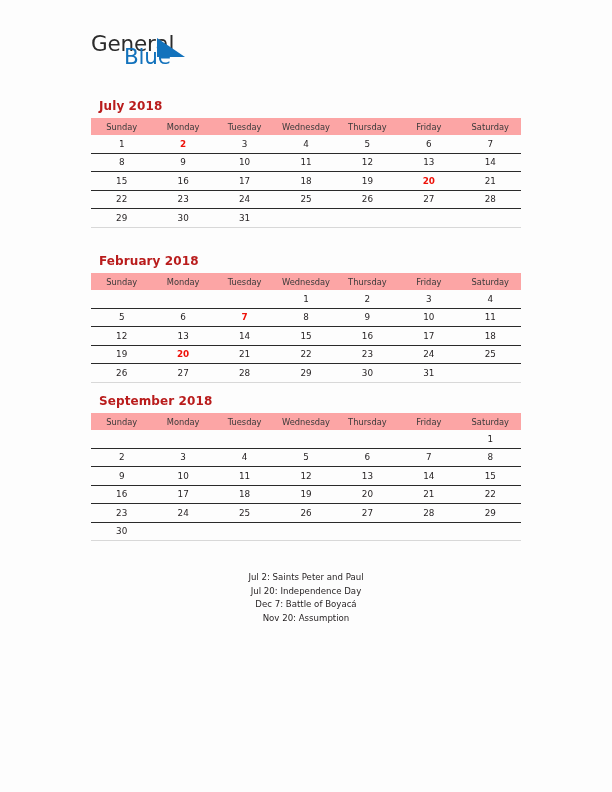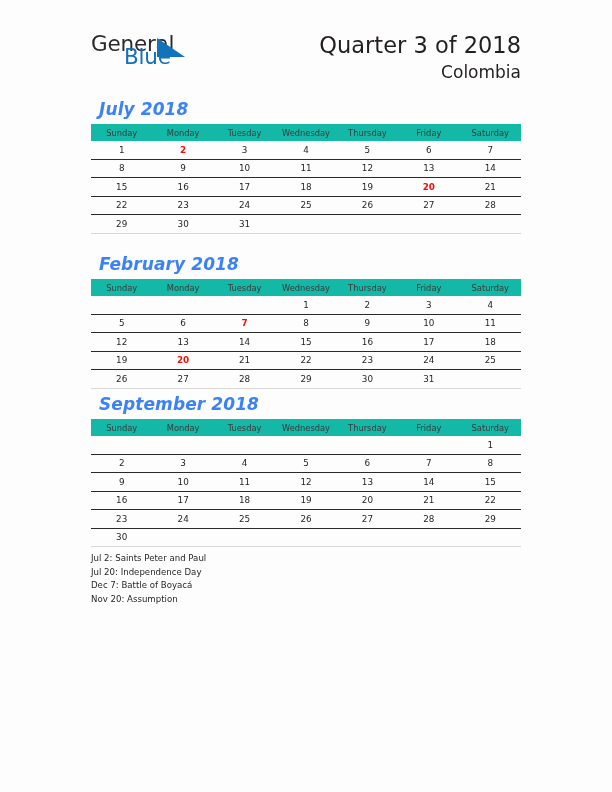--- a/index.html
+++ b/index.html
@@ -87,34 +87,33 @@
     white-space: nowrap;
   }
 
   
   .month-block {
     position: absolute;
     left: 91px;
     width: 430px;
   }
   .month-title {
-    font-size: 17px;
+    font-size: 12px;
     font-weight: bold;
-    color: #3b82f6;
+    color: #b91c1c;
     margin: 0 0 5px 8px;
     letter-spacing: 0.1px;
-    font-style: italic;
   }
   table.cal {
     border-collapse: collapse;
     width: 430px;
     table-layout: fixed;
   }
   table.cal th {
-    background: #14b8a6;
+    background: #fca5a5;
     font-size: 8.3px;
     font-weight: 400;
     color: #3a3a3a;
     height: 17px;
     padding: 0;
     text-align: center;
     vertical-align: middle;
     border: none;
   }
   table.cal td {
@@ -160,24 +159,20 @@
     <div class="logo">
       <span class="logo-general">General</span>
       <span class="logo-blue">Blue</span>
       <span class="logo-triangle">
         <svg width="28" height="19" viewBox="0 0 28 19" xmlns="http://www.w3.org/2000/svg">
           <polygon points="0,0 28,19 0,19" fill="#1272bc"></polygon>
         </svg>
       </span>
     </div>
 
-    <div class="title-block">
-      <div class="quarter-title">Quarter 3 of 2018</div>
-      <div class="country-title">Colombia</div>
-    </div>
   </div>
 
   <div id="months-root">
       <div class="month-block" style="top: 99px;">
         <div class="month-title">July 2018</div>
         <table class="cal">
           <thead>
             <tr>
               <th>Sunday</th>
               <th>Monday</th>
@@ -367,20 +362,20 @@
               <td class="empty"></td>
               <td class="empty"></td>
               <td class="empty"></td>
               <td class="empty"></td>
             </tr>
           </tbody>
         </table>
       </div>
     </div>
 
-  <div class="holiday-notes" id="holiday-notes-root" style="top: 552px;">
+  <div class="holiday-notes" id="holiday-notes-root" style="top: 571px; text-align: center;">
       <div class="note">Jul 2: Saints Peter and Paul</div>
       <div class="note">Jul 20: Independence Day</div>
       <div class="note">Dec 7: Battle of Boyacá</div>
       <div class="note">Nov 20: Assumption</div>
     </div>
 
 </div>
 
 </body></html>

